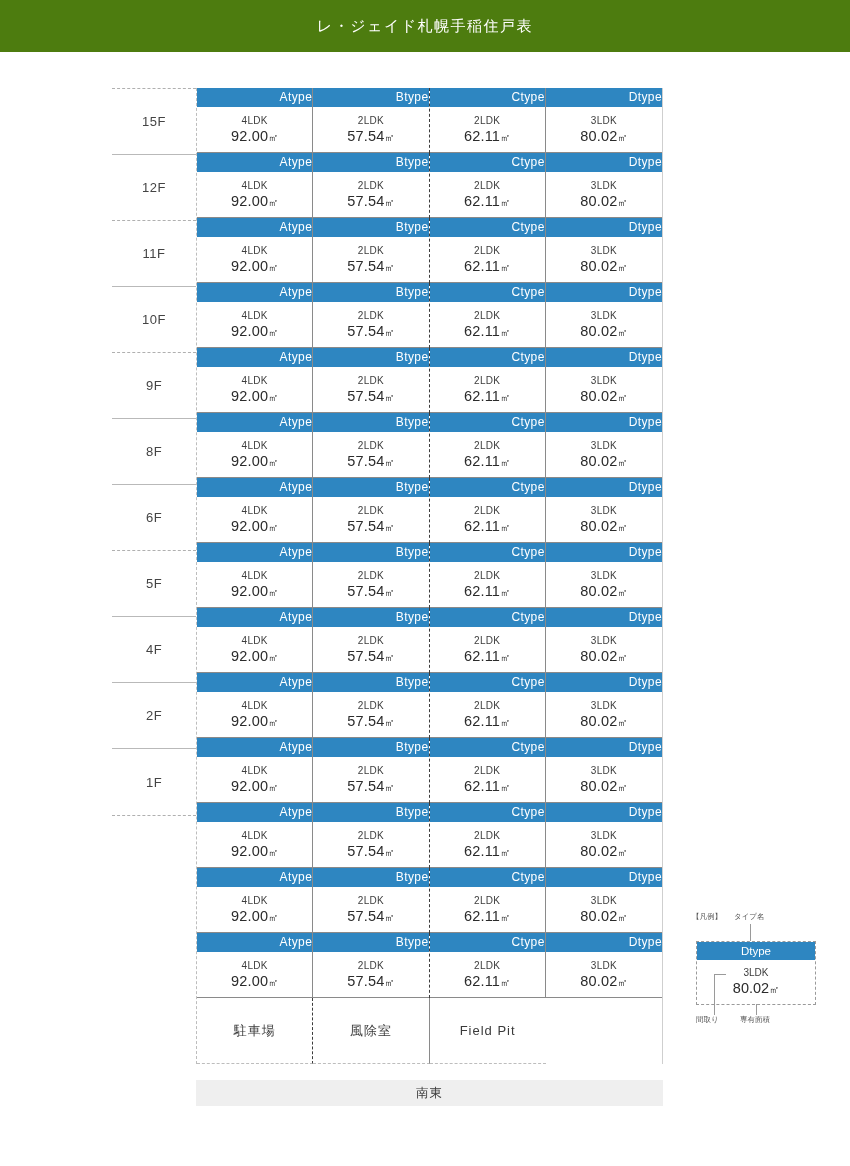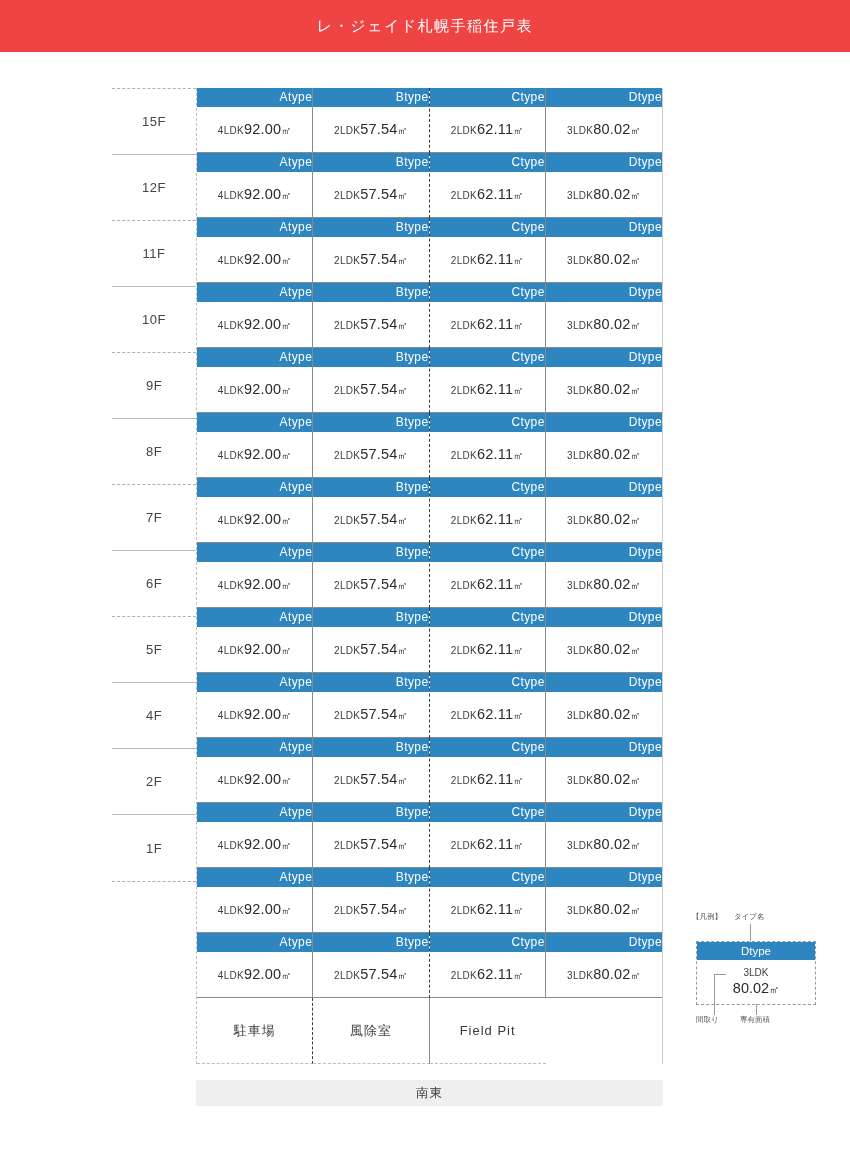--- a/index.html
+++ b/index.html
@@ -15,21 +15,21 @@
     color: #3a3a3a;
     overflow: hidden;
   }
 
   
   .header-band {
     position: absolute;
     left: 0; top: 0;
     width: 850px;
     height: 52px;
-    background: #ef4444;
+    background: #4d7c0f;
     display: flex;
     align-items: center;
     justify-content: center;
   }
   .header-title {
     color: #ffffff;
     font-size: 15px;
     letter-spacing: 1.5px;
     font-weight: normal;
   }
@@ -93,21 +93,21 @@
     text-align: right;
     height: 19px;
     line-height: 19px;
     letter-spacing: 0.4px;
   }
   .unit-body {
     height: 46px;
     background: #ffffff;
     border-bottom: 1px solid #8a8a8a;
     display: flex;
-    flex-direction: row;
+    flex-direction: column;
     align-items: center;
     justify-content: center;
     padding-top: 1px;
     box-sizing: border-box;
   }
   .ldk {
     font-size: 10px;
     color: #3c3c3c;
     letter-spacing: 0.3px;
     line-height: 13px;
@@ -230,21 +230,20 @@
 
 <div class="chart-area">
 
   <div class="floor-col" id="floor-col">
       <div class="floor-cell dashed-top" style="height: 65px;">15F</div>
       <div class="floor-cell" style="height: 65px;">12F</div>
       <div class="floor-cell dashed-top" style="height: 65px;">11F</div>
       <div class="floor-cell" style="height: 65px;">10F</div>
       <div class="floor-cell dashed-top" style="height: 65px;">9F</div>
       <div class="floor-cell" style="height: 65px;">8F</div>
-      <div class="floor-cell dashed-top" style="height: 65px;">7F</div>
       <div class="floor-cell" style="height: 65px;">6F</div>
       <div class="floor-cell dashed-top" style="height: 65px;">5F</div>
       <div class="floor-cell" style="height: 65px;">4F</div>
       <div class="floor-cell" style="height: 65px;">2F</div>
       <div class="floor-cell last" style="height: 66px;">1F</div>
     </div>
 
   <div class="unit-table" id="unit-table">
       <div class="floor-row">
         <div class="unit-cell div-solid">

